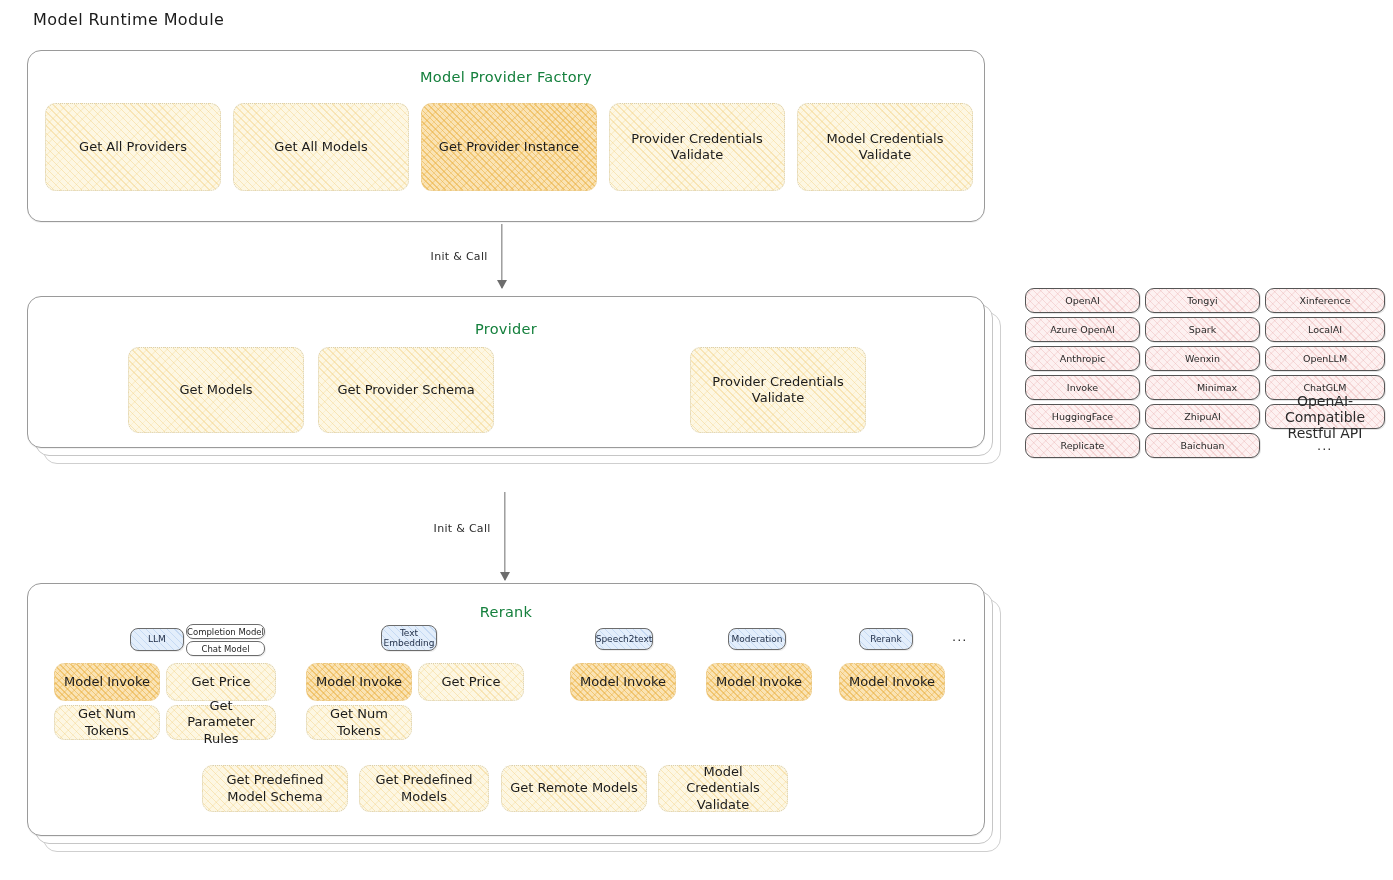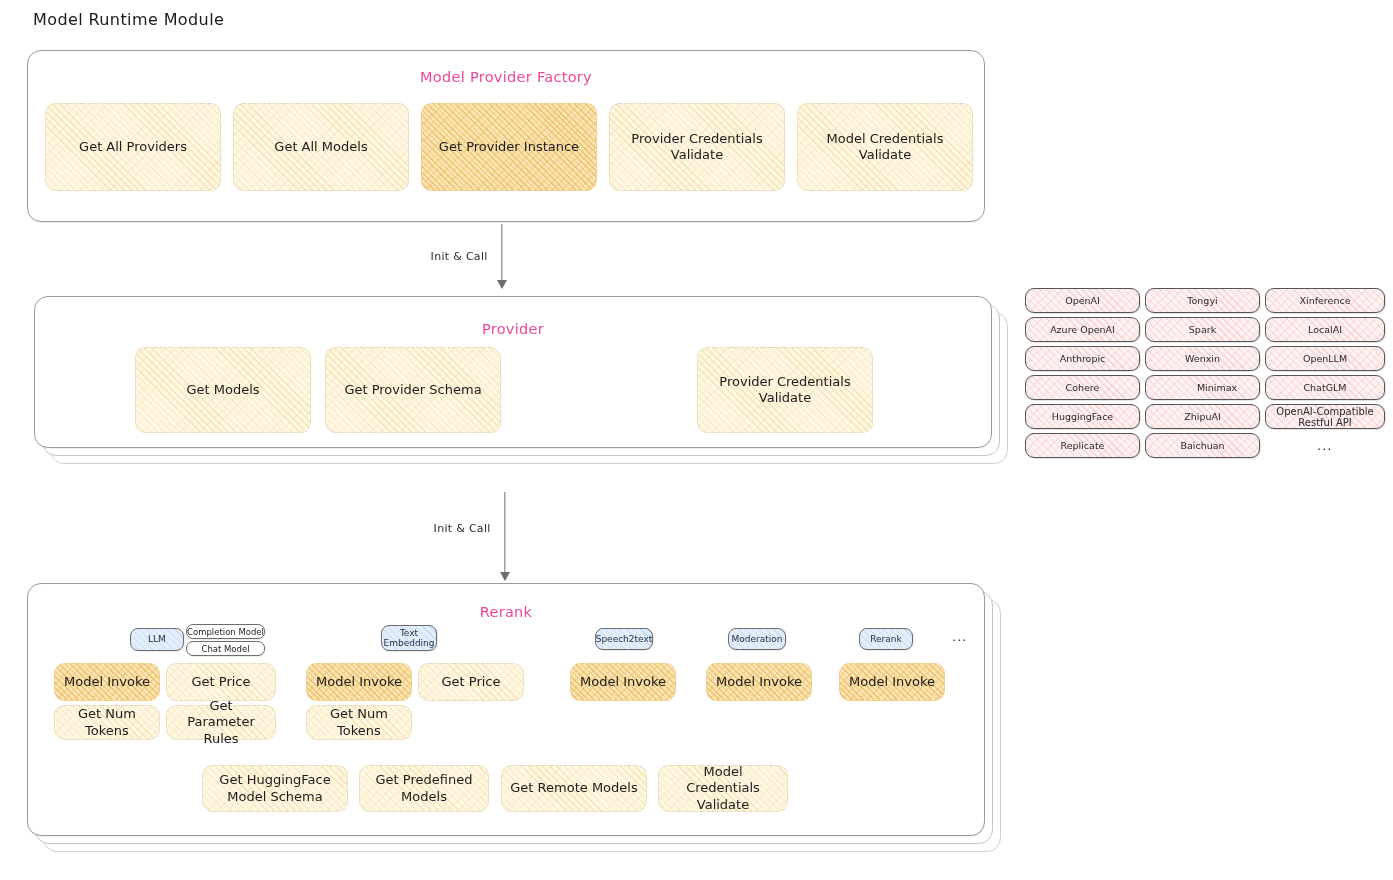--- a/index.html
+++ b/index.html
@@ -30,21 +30,21 @@
     border-radius: 14px;
     background: #ffffff;
   }
   .shell .layer.l3 { transform: translate(16px, 16px); border-color: #cfcfcf; }
   .shell .layer.l2 { transform: translate(8px, 8px);  border-color: #c6c6c6; }
   .shell .layer.l1 { border-color: #9a9a9a; box-shadow: 0 1px 0 rgba(0,0,0,.05); }
   .shell .body { position: relative; width: 100%; height: 100%; }
 
   .panel-title {
     position: absolute; left: 0; right: 0; text-align: center;
-    font-size: 14.5px; color: #ec4899;
+    font-size: 14.5px; color: #15803d;
   }
 
   
   .card {
     position: absolute;
     border-radius: 11px;
     border: 1.4px dotted #d9cfae;
     display: flex; align-items: center; justify-content: center;
     text-align: center;
     font-size: 13px; color: #1b1b1b; line-height: 1.25;
@@ -133,53 +133,53 @@
       <div class="card" style="left:770px; top:53px; width:176px; height:88px;">Model Credentials Validate</div>
     </div>
   </div>
 
   <div class="arrow" style="left:472px; top:224px; width:60px; height:64px;">
     <div class="stem"></div>
     <div class="head"></div>
     <div class="lbl sk" style="top:26px;">Init &amp; Call</div>
   </div>
 
-  <div class="shell" style="left:34px; top:296px; width:958px; height:152px;border-radius:23px;">
+  <div class="shell" style="left:27px; top:296px; width:958px; height:152px;border-radius:23px;">
     <div class="layer l3"></div>
     <div class="layer l2"></div>
     <div class="layer l1"></div>
     <div class="body">
       <div class="panel-title sk" style="top:25px;">Provider</div>
       <div class="card" style="left:291px; top:51px; width:176px; height:86px;">Get Provider Schema</div>
       <div class="card" style="left:101px; top:51px; width:176px; height:86px;">Get Models</div>
       <div class="card" style="left:663px; top:51px; width:176px; height:86px;">Provider Credentials Validate</div>
     </div>
   </div>
 
   <div style="position:absolute; left:1025px; top:288px; width:360px; height:175px;">
 
     <div class="chip" style="left:0px;   top:0px;   width:115px; height:25px;">OpenAI</div>
     <div class="chip" style="left:0px;   top:29px;  width:115px; height:25px;">Azure OpenAI</div>
     <div class="chip" style="left:0px;   top:58px;  width:115px; height:25px;">Anthropic</div>
-    <div class="chip" style="left:0px;   top:87px;  width:115px; height:25px;">Cohere</div>
+    <div class="chip" style="left:0px;   top:87px;  width:115px; height:25px;">Invoke</div>
     <div class="chip" style="left:0px;   top:116px; width:115px; height:25px;">HuggingFace</div>
     <div class="chip" style="left:0px;   top:145px; width:115px; height:25px;text-align:right;">Replicate</div>
 
     <div class="chip" style="left:120px; top:0px;   width:115px; height:25px;">Tongyi</div>
     <div class="chip" style="left:120px; top:29px;  width:115px; height:25px;">Spark</div>
     <div class="chip" style="left:120px; top:58px;  width:115px; height:25px;">Wenxin</div>
     <div class="chip" style="left:120px; top:87px;  width:115px; height:25px;padding-left:32px;">Minimax</div>
     <div class="chip" style="left:120px; top:116px; width:115px; height:25px;">ZhipuAI</div>
     <div class="chip" style="left:120px; top:145px; width:115px; height:25px;">Baichuan</div>
 
     <div class="chip" style="left:240px; top:0px;   width:120px; height:25px;">Xinference</div>
     <div class="chip" style="left:240px; top:29px;  width:120px; height:25px;">LocalAI</div>
     <div class="chip" style="left:240px; top:58px;  width:120px; height:25px;">OpenLLM</div>
     <div class="chip" style="left:240px; top:87px;  width:120px; height:25px;">ChatGLM</div>
-    <div class="chip" style="left:240px; top:116px; width:120px; height:25px; font-size:10px;">OpenAI-Compatible Restful API</div>
+    <div class="chip" style="left:240px; top:116px; width:120px; height:25px; font-size:14px;">OpenAI-Compatible Restful API</div>
     <div class="ellipsis" style="left:292px; top:150px;">...</div>
   </div>
 
   <div class="arrow" style="left:475px; top:492px; width:60px; height:88px;">
     <div class="stem"></div>
     <div class="head"></div>
     <div class="lbl sk" style="top:30px;">Init &amp; Call</div>
   </div>
 
   <div class="shell" style="left:27px; top:583px; width:958px; height:253px;">
@@ -206,20 +206,20 @@
       <div class="card hi" style="left:543px; top:80px; width:106px; height:38px;">Model Invoke</div>
 
       <div class="badge" style="left:701px; top:45px; width:58px; height:22px;">Moderation</div>
       <div class="card hi" style="left:679px; top:80px; width:106px; height:38px;">Model Invoke</div>
 
       <div class="badge" style="left:832px; top:45px; width:54px; height:22px;">Rerank</div>
       <div class="card hi" style="left:812px; top:80px; width:106px; height:38px;">Model Invoke</div>
 
       <div class="ellipsis" style="left:925px; top:46px;">...</div>
 
-      <div class="card" style="left:175px; top:182px; width:146px; height:47px;">Get HuggingFace Model Schema</div>
+      <div class="card" style="left:175px; top:182px; width:146px; height:47px;">Get Predefined Model Schema</div>
       <div class="card" style="left:474px; top:182px; width:146px; height:47px;">Get Remote Models</div>
       <div class="card" style="left:332px; top:182px; width:130px; height:47px;">Get Predefined Models</div>
       <div class="card" style="left:631px; top:182px; width:130px; height:47px;">Model Credentials Validate</div>
     </div>
   </div>
 
 </div>
 
 </body></html>

